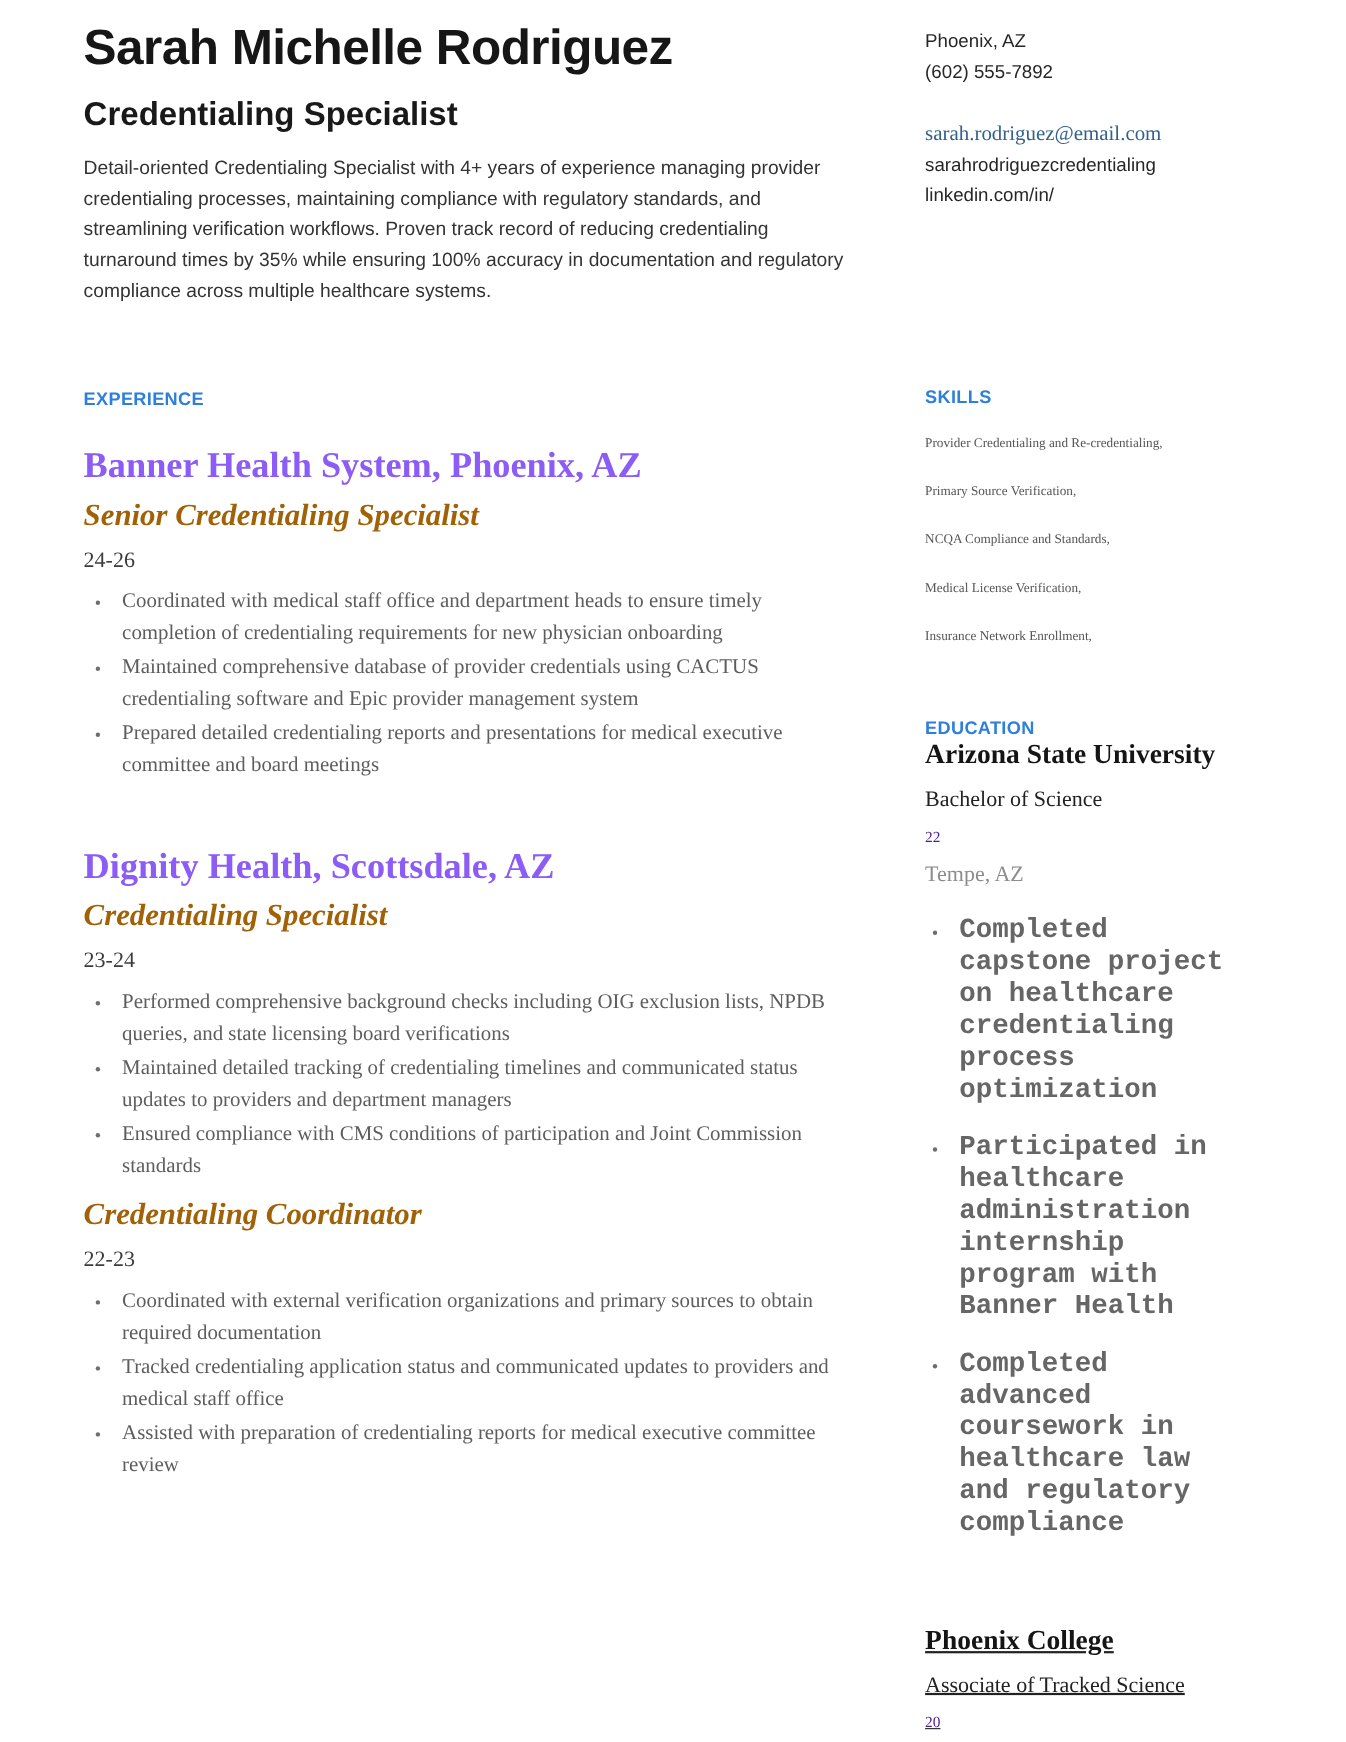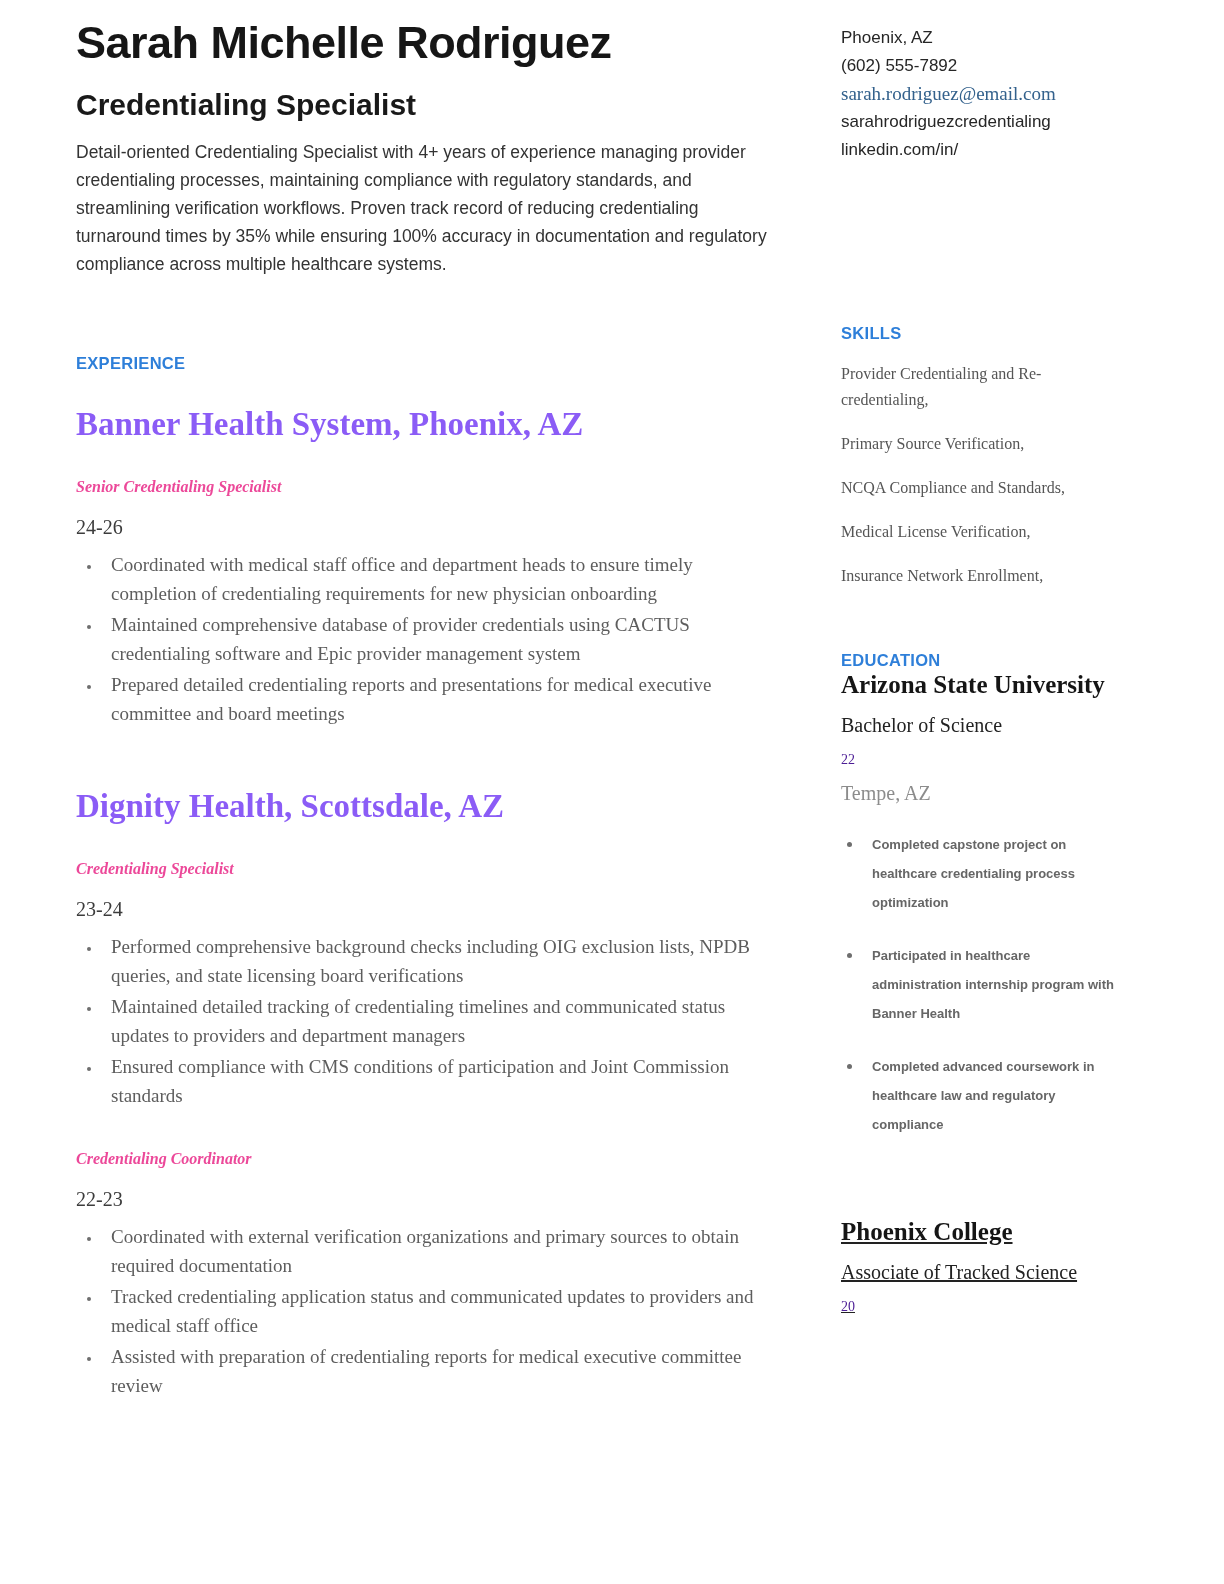--- a/index.html
+++ b/index.html
@@ -38,47 +38,47 @@
   
   .job-company {
     font-family: "Liberation Serif", serif;
     font-size: 33px; line-height: 28px; font-weight: 700; color: #8b5cf6;
     margin: 0;
   }
   .job:nth-of-type(1) .job-company { margin-top: 37px; }
   .job + .job .job-company { margin-top: 64px; }
   .job-role {
     font-family: "Liberation Serif", serif; font-style: italic; font-weight: 700;
-    font-size: 16px; line-height: 26px; color: #ec4899; margin-top: 36px;
+    font-size: 28px; line-height: 26px; color: #a16207; margin-top: 18px;
   }
   .job-dates {
     font-family: "Liberation Serif", serif; font-size: 20px; line-height: 24px;
     color: #3c3c3c; margin-top: 15px;
   }
   .job-bullets {
     margin: 11px 0 0 0; padding: 0 0 0 26px; list-style: disc;
   }
   .job-bullets li {
     font-family: "Liberation Serif", serif; font-size: 19px; line-height: 29px;
     color: #5d5d5d; padding-left: 9px; margin-bottom: 2px;
   }
   .job-bullets li::marker { color: #6e6e6e; font-size: 15px; }
 
   
   .contact { margin-top: 6px; font-size: 17px; line-height: 28px; color: #262626; }
   .contact-line { white-space: nowrap; }
   .email-link {
     font-family: "Liberation Serif", serif; font-size: 19px; color: #33618C;
-    text-decoration: none; display: block; line-height: 28px;
+    text-decoration: none; display: block; line-height: 28px; margin-top: 28px;
   }
 
   
   .skills-label { margin-top: 160px; }
   .skill-item {
-    font-family: "Liberation Serif", serif; font-size: 16px; line-height: 26px;
+    font-family: "Liberation Serif", serif; font-size: 12px; line-height: 26px;
     color: #555; margin-top: 18px; 
   }
   .skill-item:first-of-type { margin-top: 32px; }
 
   
   .education-label { margin-top: 62px; }
   .school-name {
     font-family: "Liberation Serif", serif; font-size: 25px; line-height: 29px;
     font-weight: 700; color: #151515; margin: 0;
   }
@@ -90,21 +90,21 @@
   .school-year {
     font-family: "Liberation Serif", serif; font-size: 14px; line-height: 24px;
     color: #4c1d95; margin-top: 11px;
   }
   .school-location {
     font-family: "Liberation Serif", serif; font-size: 20px; line-height: 24px;
     color: #8c8c8c; margin-top: 9px;
   }
   .edu-bullets { margin: 24px 0 0 0; padding: 0 0 0 22px; list-style: disc; }
   .edu-bullets li {
-    font-family: Liberation Sans, sans-serif; font-size: 13px; line-height: 29px;
+    font-family: Liberation Mono, monospace; font-size: 25px; line-height: 29px;
     font-weight: 700; color: #666; padding-left: 9px; margin-bottom: 23px;
   }
   .edu-bullets li::marker { color: #6e6e6e; font-size: 15px; }
   .school-phoenix { margin-top: 78px; text-decoration: underline; }
 </style>
 </head>
 <body>
 
 <div class="page">
 

